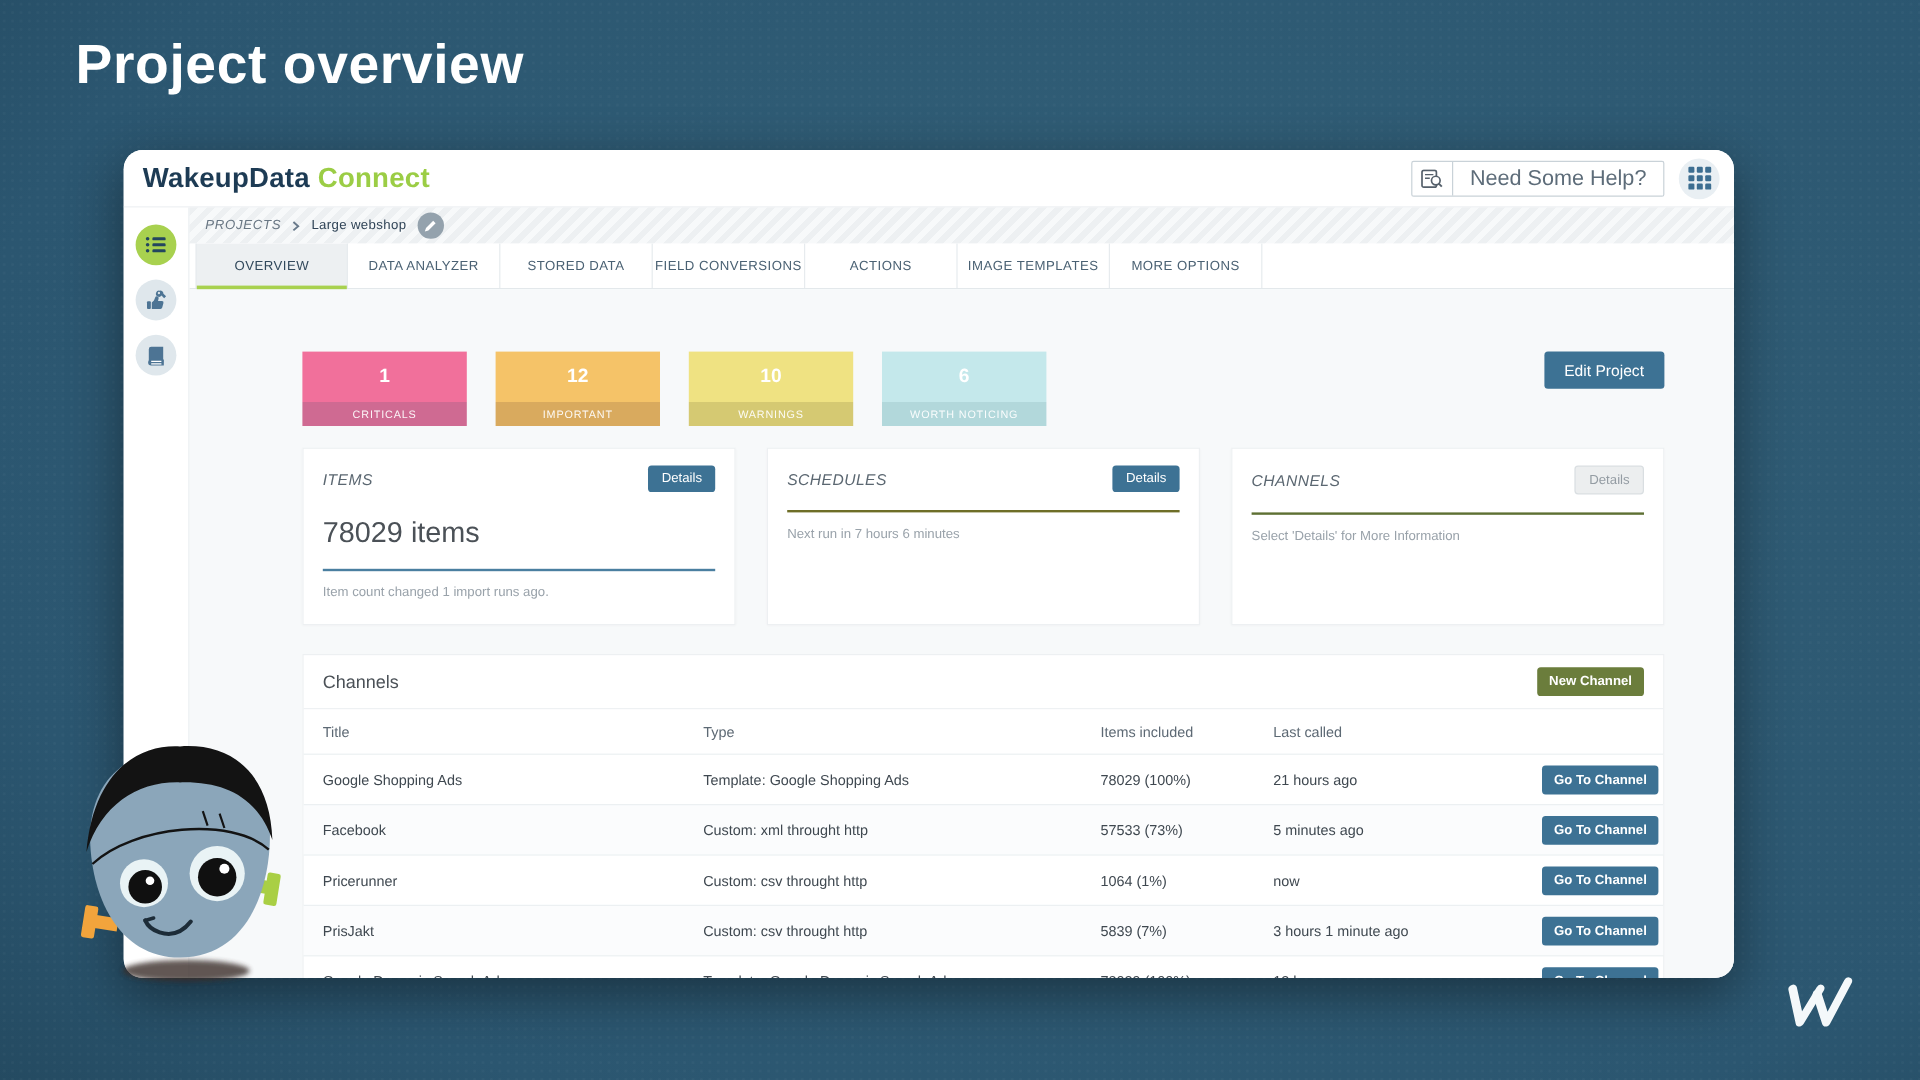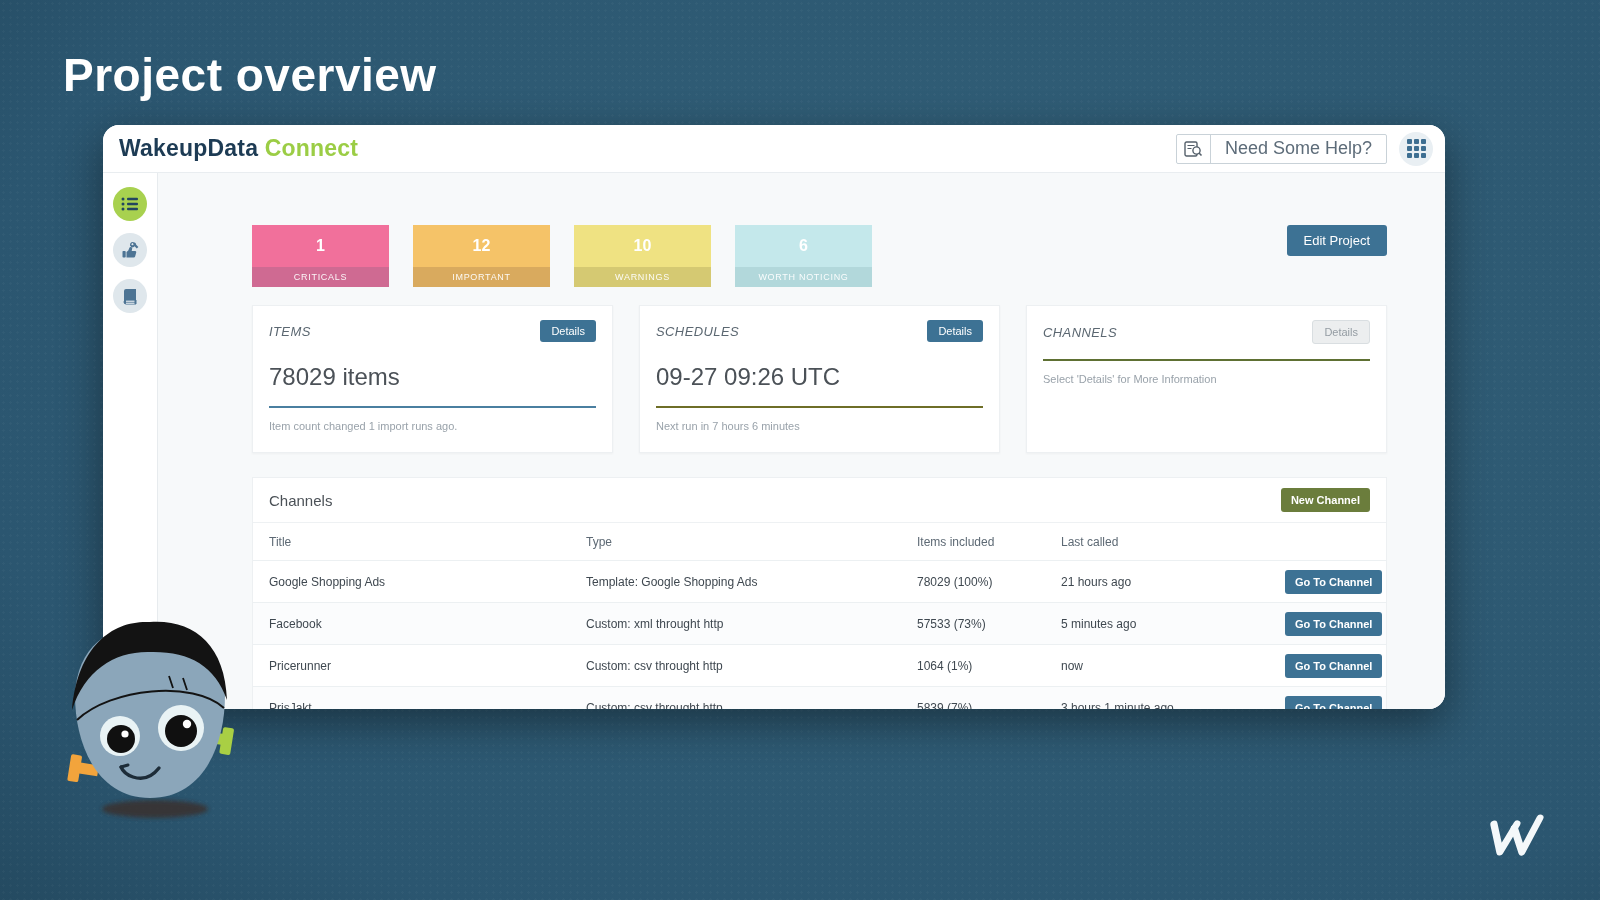--- a/index.html
+++ b/index.html
@@ -7,27 +7,27 @@
   body {
     position:relative; overflow:hidden;
     font-family:"Liberation Sans", sans-serif;
     background:
       radial-gradient(rgba(255,255,255,.028) 1px, transparent 1.4px),
       radial-gradient(125% 140% at 58% 42%, #336179 0%, #2b5670 48%, #1b3a4c 82%, #142c3a 100%);
     background-size: 7px 7px, 100% 100%;
   }
 
   .page-title {
-    position:absolute; left:63px; top:48px;
+    position:absolute; left:63px; top:26px;
     font-size:46px; font-weight:bold; color:#ffffff; letter-spacing:.5px;
   }
 
   
   .app-window {
-    position:absolute; left:103px; top:125px; width:1342px; height:584px;
+    position:absolute; left:103px; top:125px; width:1342px; height:690px;
     background:#fff; border-radius:16px; overflow:hidden;
     box-shadow:0 14px 44px rgba(0,0,0,.42);
     display:flex; flex-direction:column;
   }
 
   .win-header {
     flex:0 0 48px; display:flex; align-items:center;
     padding:0 12px 0 16px; background:#fff; border-bottom:1px solid #e9edf0;
   }
   .brand { font-size:23px; font-weight:bold; letter-spacing:.2px; }
@@ -213,21 +213,42 @@
         <svg width="16" height="17" viewBox="0 0 16 17">
           <path d="M2 3 a2 2 0 0 1 2-2 h10 v13 h-10 a2 2 0 0 0 -2 2 z" fill="#4d7494"></path>
           <path d="M2 14 a2 2 0 0 1 2-2 h10 v4 h-10 a2 2 0 0 1 -2-2 z" fill="#4d7494" stroke="#4d7494"></path>
           <line x1="4" y1="13.2" x2="12.5" y2="13.2" stroke="#fff" stroke-width="1"></line>
           <line x1="4" y1="15.2" x2="12.5" y2="15.2" stroke="#fff" stroke-width="1"></line>
         </svg>
       </div>
     </div>
 
     <div class="main">
-
+      <div class="breadcrumb">
+        <span class="crumb-root">PROJECTS</span>
+        <svg width="7" height="9" viewBox="0 0 7 9">
+          <path d="M1.5 1 L5.5 4.5 L1.5 8" fill="none" stroke="#68798a" stroke-width="1.6"></path>
+        </svg>
+        <span class="crumb-current">Large webshop</span>
+        <span class="crumb-edit">
+          <svg width="11" height="11" viewBox="0 0 11 11">
+            <path d="M1 10 L2 7 L8 1 L10 3 L4 9 Z" fill="#fff"></path>
+          </svg>
+        </span>
+      </div>
+
+      <div class="tabbar">
+        <div class="tab active">OVERVIEW</div>
+        <div class="tab">DATA ANALYZER</div>
+        <div class="tab">STORED DATA</div>
+        <div class="tab">FIELD CONVERSIONS</div>
+        <div class="tab">ACTIONS</div>
+        <div class="tab">IMAGE TEMPLATES</div>
+        <div class="tab">MORE OPTIONS</div>
+      </div>
 
       <div class="content">
 
         <div class="stats-row">
           <div class="stat-card stat-criticals">
             <div class="stat-num">1</div>
             <div class="stat-label">CRITICALS</div>
           </div>
           <div class="stat-card stat-important">
             <div class="stat-num">12</div>
@@ -252,21 +273,20 @@
             </div>
             <div class="sum-value">78029 items</div>
             <div class="sum-rule rule-items"></div>
             <div class="sum-note">Item count changed 1 import runs ago.</div>
           </div>
           <div class="sum-card">
             <div class="sum-head">
               <span class="sum-title">SCHEDULES</span>
               <button class="btn-details primary">Details</button>
             </div>
-            <div class="sum-value">09-27 09:26 UTC</div>
             <div class="sum-rule rule-schedules"></div>
             <div class="sum-note">Next run in 7 hours 6 minutes</div>
           </div>
           <div class="sum-card">
             <div class="sum-head">
               <span class="sum-title">CHANNELS</span>
               <button class="btn-details muted">Details</button>
             </div>
             <div class="sum-rule rule-channels"></div>
             <div class="sum-note">Select 'Details' for More Information</div>

